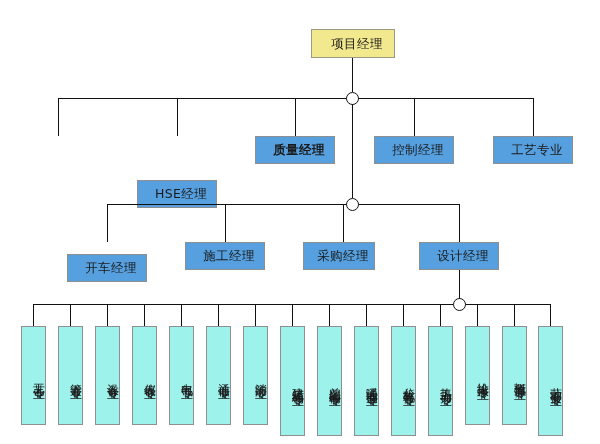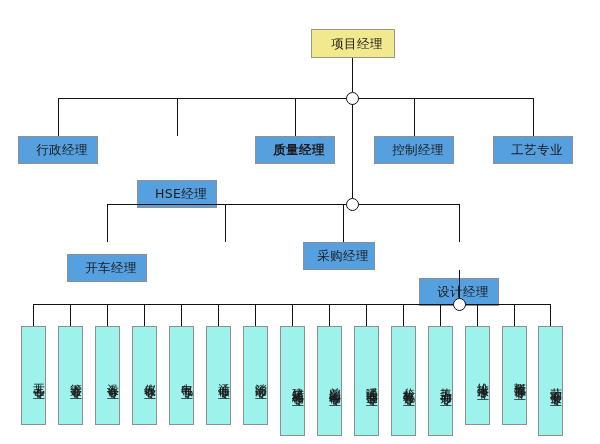--- a/index.html
+++ b/index.html
@@ -88,23 +88,20 @@
   <div class="joint" style="left:346px; top:92px;"></div>
 
   <div class="ln ln-v" style="left:352px; top:104px; width:1px; height:94px;"></div>
 
   <div class="ln ln-v" style="left:58px;  top:98px; width:1px; height:38px;"></div>
   <div class="ln ln-v" style="left:177px; top:98px; width:1px; height:38px;"></div>
   <div class="ln ln-v" style="left:295px; top:98px; width:1px; height:38px;"></div>
   <div class="ln ln-v" style="left:414px; top:98px; width:1px; height:38px;"></div>
   <div class="ln ln-v" style="left:533px; top:98px; width:1px; height:38px;"></div>
 
-  <div class="node node-mgr" style="left:18px;  top:136px; width:80px; height:28px;">
-    <span>行政经理</span>
-  </div>
   <div class="node node-mgr" style="left:137px; top:136px; width:80px; height:28px;margin-top:44px;">
     <span>HSE经理</span>
   </div>
   <div class="node node-mgr" style="left:255px; top:136px; width:80px; height:28px;font-weight:bold;">
     <span>质量经理</span>
   </div>
   <div class="node node-mgr" style="left:374px; top:136px; width:80px; height:28px;">
     <span>控制经理</span>
   </div>
   <div class="node node-mgr" style="left:493px; top:136px; width:80px; height:28px;">
@@ -115,24 +112,27 @@
   <div class="joint" style="left:346px; top:198px;"></div>
 
   <div class="ln ln-v" style="left:107px; top:204px; width:1px; height:38px;"></div>
   <div class="ln ln-v" style="left:225px; top:204px; width:1px; height:38px;"></div>
   <div class="ln ln-v" style="left:343px; top:204px; width:1px; height:38px;"></div>
   <div class="ln ln-v" style="left:459px; top:204px; width:1px; height:38px;"></div>
 
   <div class="node node-mgr" style="left:67px;  top:242px; width:80px; height:28px;margin-top:12px;">
     <span>开车经理</span>
   </div>
+  <div class="node node-mgr" style="left:185px; top:242px; width:80px; height:28px;">
+    <span>施工经理</span>
+  </div>
   <div class="node node-mgr" style="left:303px; top:242px; width:72px; height:28px;">
     <span>采购经理</span>
   </div>
-  <div class="node node-mgr" style="left:419px; top:242px; width:80px; height:28px;margin-top:36px;">
+  <div class="node node-mgr" style="left:419px; top:242px; width:80px; height:28px;">
     <span>设计经理</span>
   </div>
 
   <div class="ln ln-v" style="left:459px; top:270px; width:1px; height:34px;"></div>
 
   <div class="ln ln-h" style="left:33px; top:304px; width:517px; height:1px;"></div>
   <div class="joint" style="left:453px; top:298px;"></div>
 
   <div class="ln ln-v" style="left:33px;  top:304px; width:1px; height:22px;"></div>
   <div class="ln ln-v" style="left:70px;  top:304px; width:1px; height:22px;"></div>

